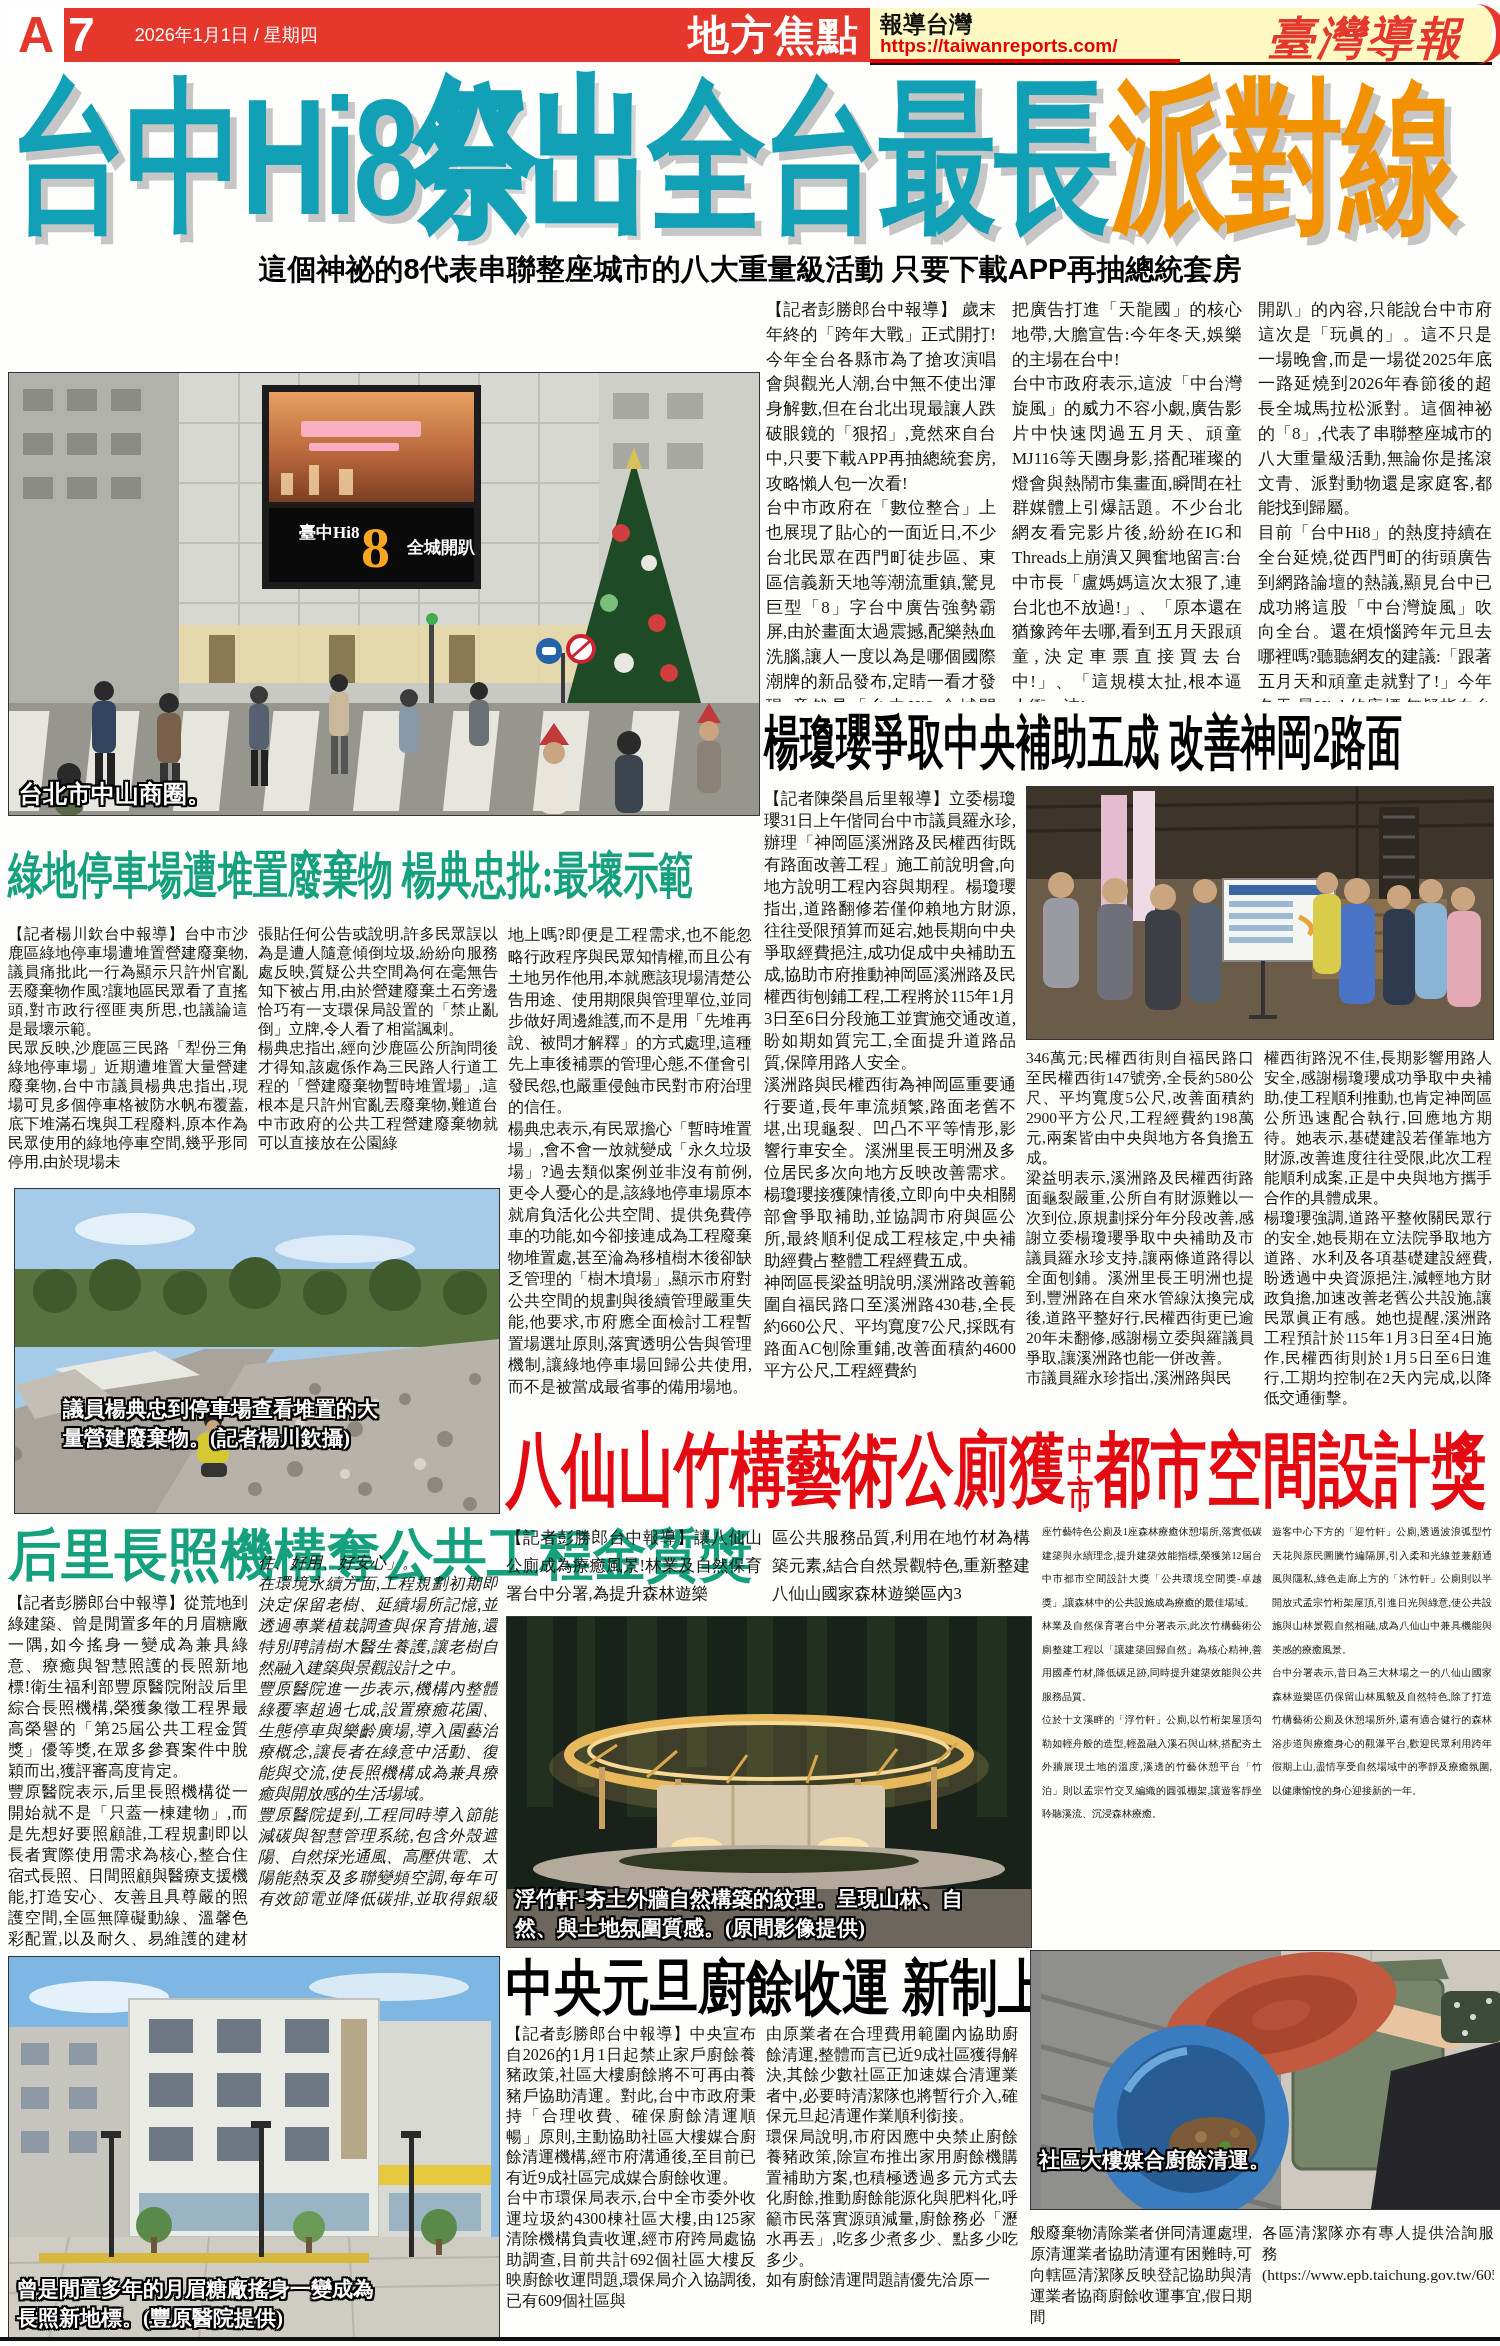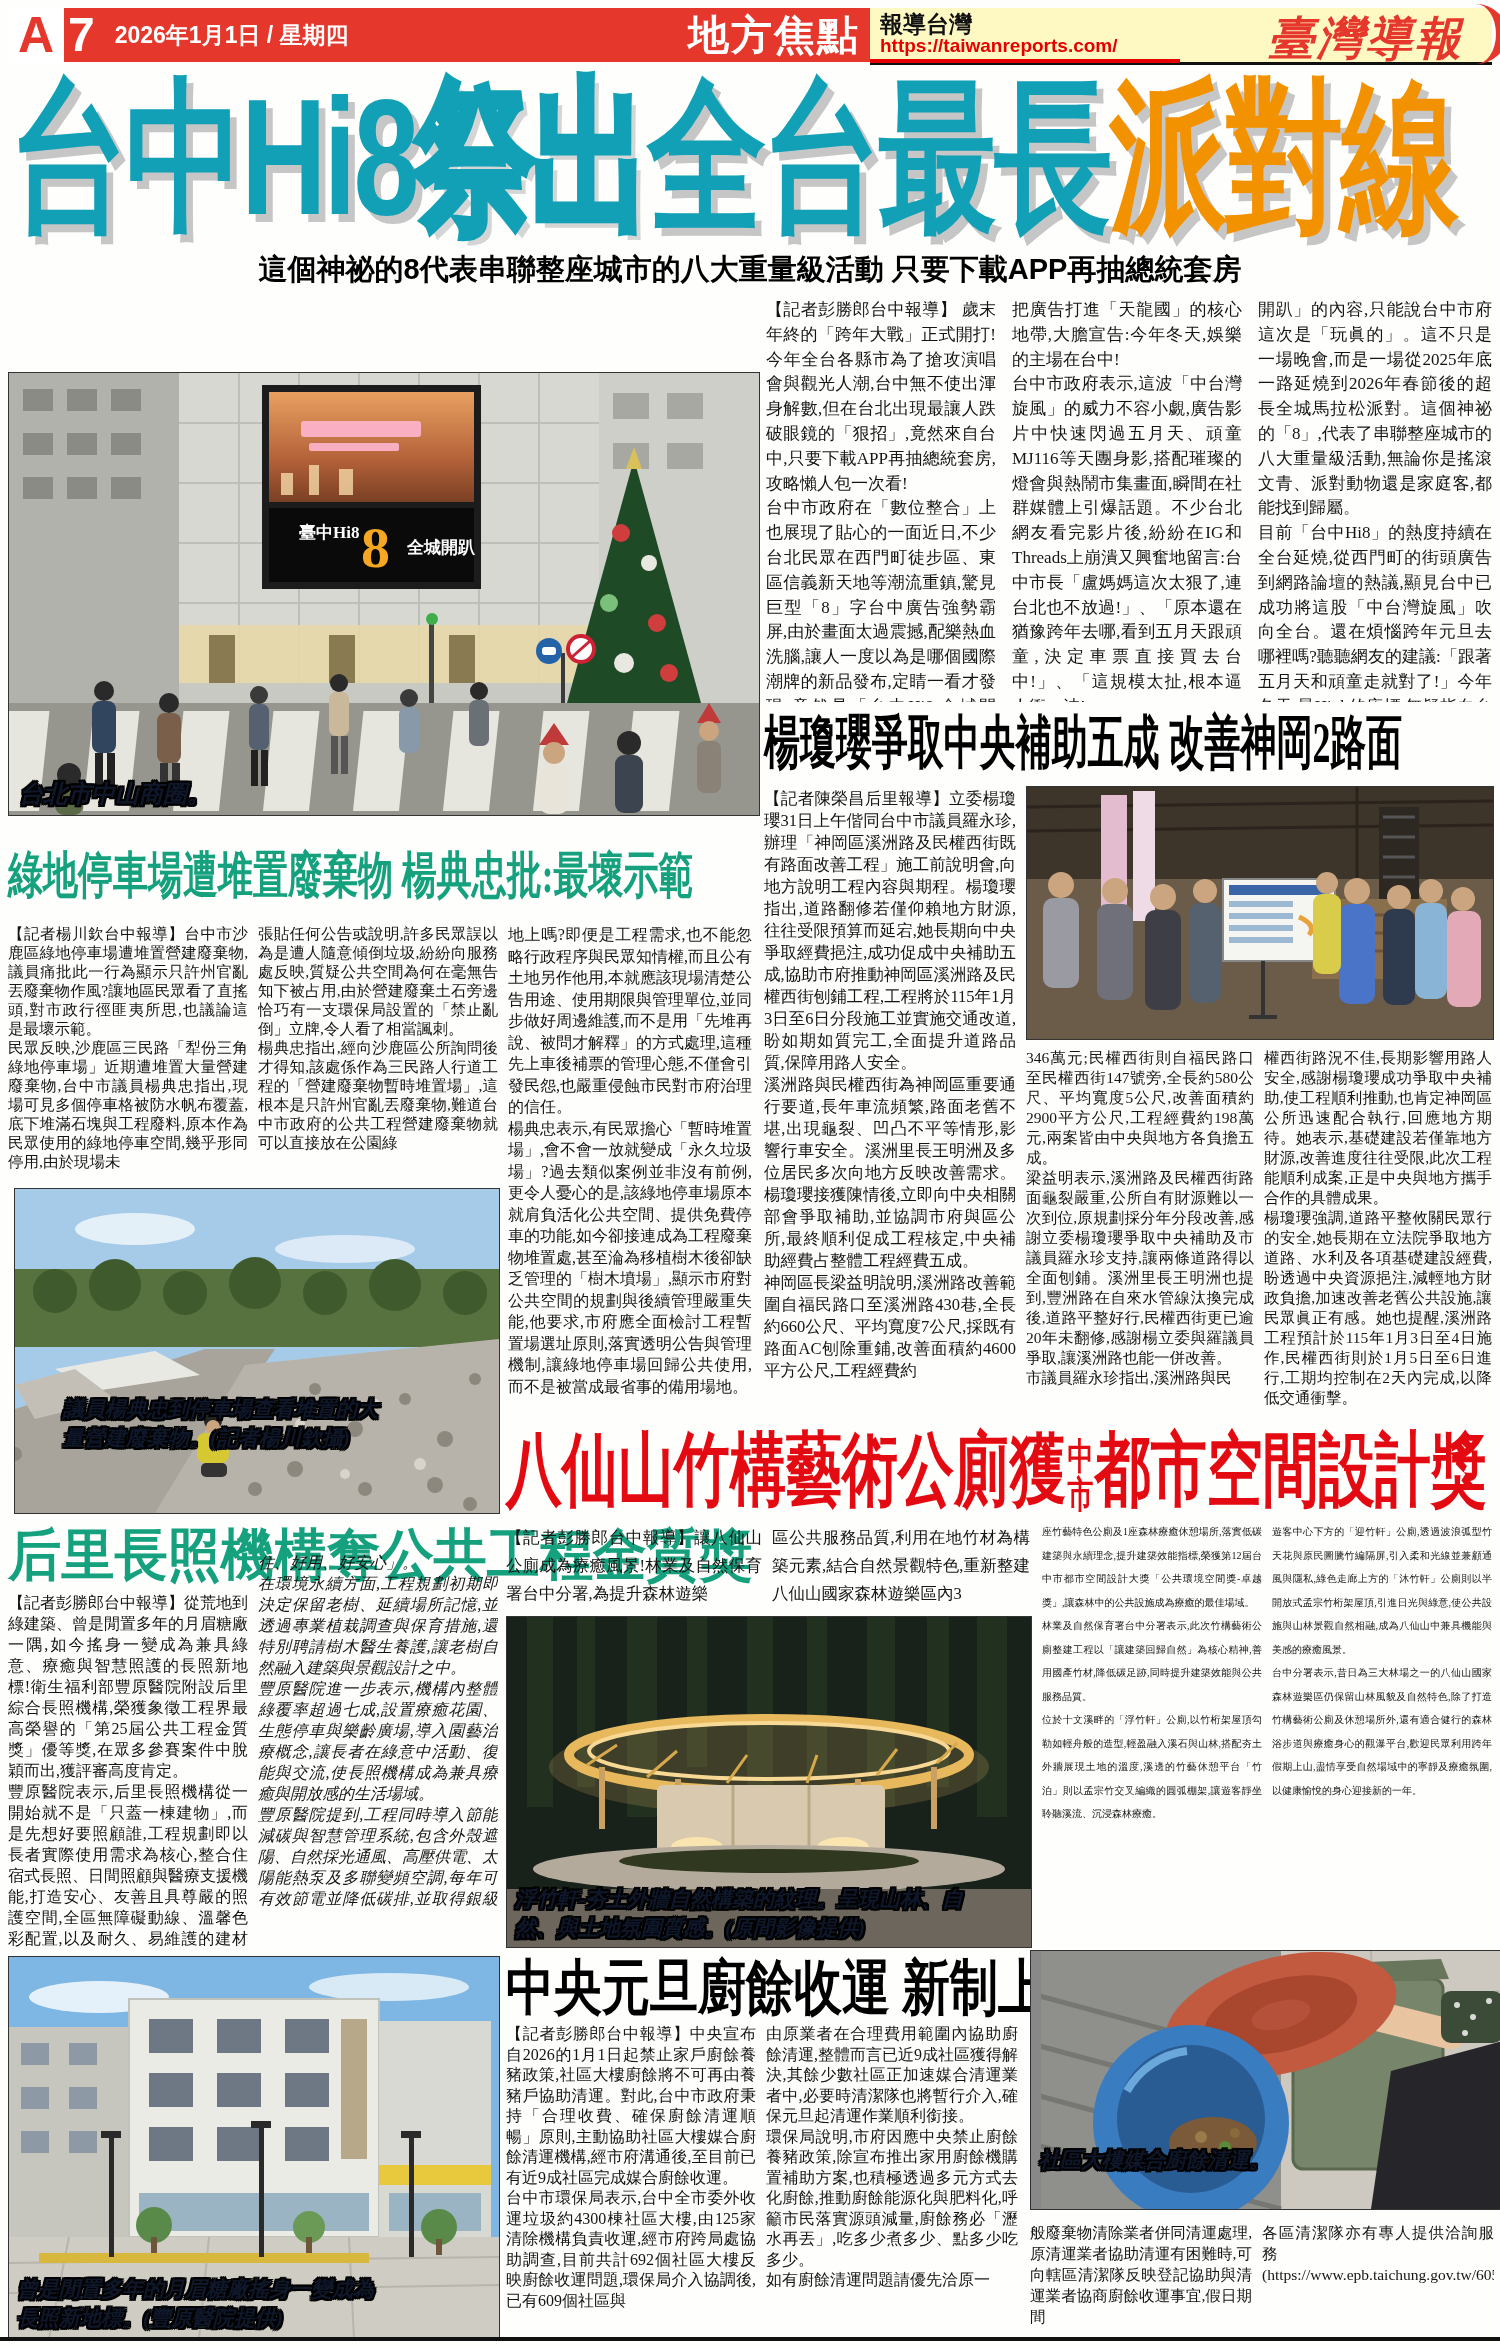--- a/index.html
+++ b/index.html
@@ -6,21 +6,21 @@
   .page{position:relative;width:1500px;height:2346px;background:#fefefc;overflow:hidden;
         font-family:"Liberation Serif","DejaVu Serif",serif;color:#111;}
   .abs{position:absolute;}
   
   .hd-a{left:8px;top:8px;width:56px;height:54px;background:#fff;color:#e6372c;
         font-family:"Liberation Sans","DejaVu Sans",sans-serif;font-weight:900;font-size:50px;
         line-height:54px;text-align:center;}
   .hd-bar{left:64px;top:8px;width:806px;height:54px;background:#e6372c;color:#fff;
         font-family:"Liberation Sans","DejaVu Sans",sans-serif;display:flex;align-items:center;}
   .hd-7{font-weight:900;font-size:48px;margin-left:4px;line-height:54px;}
-  .hd-date{font-size:23px;margin-left:20px;font-weight:bold;}
+  .hd-date{font-size:18px;margin-left:40px;font-weight:normal;}
   .hd-section{margin-left:auto;margin-right:10px;font-size:41px;font-weight:900;letter-spacing:2px;}
   .hd-white{left:870px;top:8px;width:622px;height:54px;background:#fef9c3;border-bottom:3px solid #111;text-decoration:underline;}
   .hd-brand{position:absolute;left:10px;top:1px;font-size:23px;font-weight:900;color:#111;
         font-family:"Liberation Sans","DejaVu Sans",sans-serif;}
   .hd-url{position:absolute;left:10px;top:27px;font-size:19px;font-weight:bold;color:#e60000;
         font-family:"Liberation Sans","DejaVu Sans",sans-serif;}
   .hd-redline{position:absolute;left:0;bottom:-1px;width:310px;height:4px;background:#e60000;}
   .hd-masthead{position:absolute;right:28px;top:0px;font-size:46px;font-weight:900;color:#e6372c;
         font-style:italic;letter-spacing:3px;}
   .hd-bracket{left:1476px;top:4px;width:20px;height:60px;border-right:11px solid #e6372c;
@@ -51,24 +51,24 @@
   .pk12{font-size:15.5px;line-height:19px;}
   .pk3{font-size:16px;line-height:21.5px;}
   .hl-col{font-size:16px;line-height:21px;}
   .bs12{font-size:16.5px;line-height:28px;}
   .bs34{font-size:10px;line-height:23.5px;}
   .kc12{font-size:16px;line-height:20.5px;}
   .kc34{font-size:15.5px;line-height:21px;}
   
   .photo{position:absolute;border:1px solid #333;overflow:hidden;background:#888;}
   .photo svg{display:block;}
-  .photo-caption{position:absolute;color:#0f172a;font-weight:900;font-size:21px;line-height:29px;
+  .photo-caption{position:absolute;color:#ffffff;font-weight:900;font-size:21px;line-height:29px;
         white-space:pre-line;
         text-shadow:-2px -2px 0 #000,2px -2px 0 #000,-2px 2px 0 #000,2px 2px 0 #000,
-                    0 -2px 0 #000,0 2px 0 #000,-2px 0 0 #000,2px 0 0 #000;font-style:italic;}
+                    0 -2px 0 #000,0 2px 0 #000,-2px 0 0 #000,2px 0 0 #000;}
   .bottom-rule{left:0;top:2337px;width:1500px;height:4px;background:#111;}
 </style>
 </head>
 <body>
 
 <div class="page">
 
   <div class="abs hd-a">A</div>
   <div class="abs hd-bar">
     <span class="hd-7">7</span>

